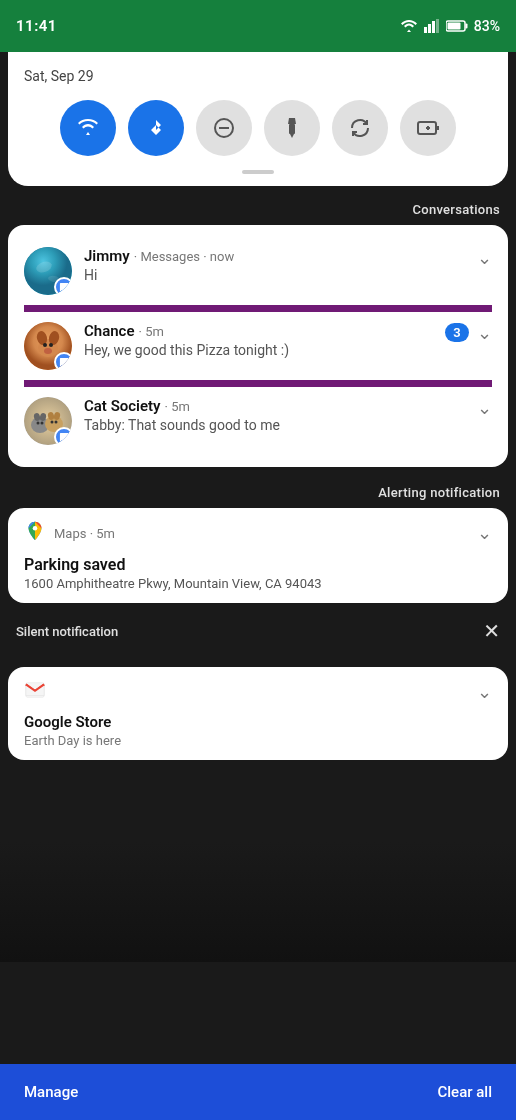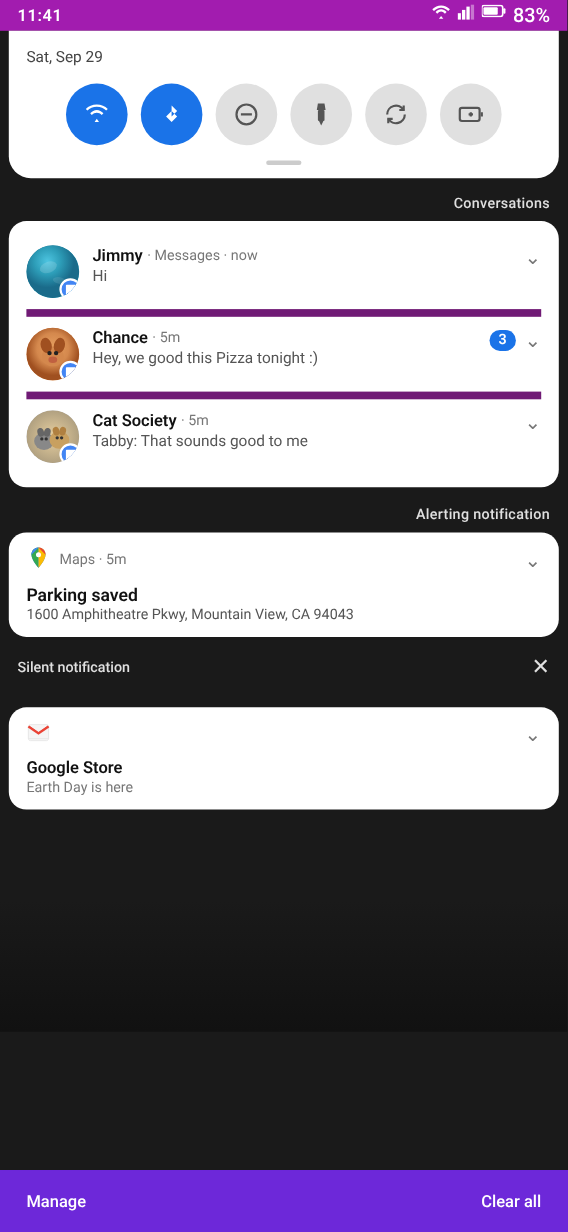--- a/index.html
+++ b/index.html
@@ -8,32 +8,32 @@
       min-height: 1120px;
       background: #1a1a1a;
       font-family: 'Roboto', Arial, sans-serif;
       color: #000;
       position: relative;
       overflow: hidden;
     }
 
     
     .status-bar {
-      background: #a21caf;
-      height: 28px;
+      background: #15803d;
+      height: 52px;
       display: flex;
       align-items: center;
       justify-content: space-between;
       padding: 0 16px;
       color: #fff;
       font-size: 14px;
       font-weight: 500;
     }
     .status-left { font-size: 15px; font-weight: 600; letter-spacing: 0.5px; }
-    .status-right { display: flex; align-items: flex-start; gap: 6px; font-size: 18px; }
+    .status-right { display: flex; align-items: center; gap: 6px; font-size: 14px; }
     .status-icon { display: inline-flex; align-items: center; }
 
     
     .quick-settings {
       background: #fff;
       border-radius: 0 0 20px 20px;
       margin: 0 8px;
       padding: 16px 16px 12px;
     }
     .date-text {
@@ -221,21 +221,21 @@
       color: #777;
     }
 
     
     .bottom-bar {
       position: fixed;
       bottom: 0;
       left: 0;
       width: 516px;
       height: 56px;
-      background: #6d28d9;
+      background: #1d4ed8;
       display: flex;
       align-items: center;
       justify-content: space-between;
       padding: 0 24px;
       z-index: 10;
     }
     .bottom-bar-manage {
       color: #fff;
       font-size: 15px;
       font-weight: 500;

